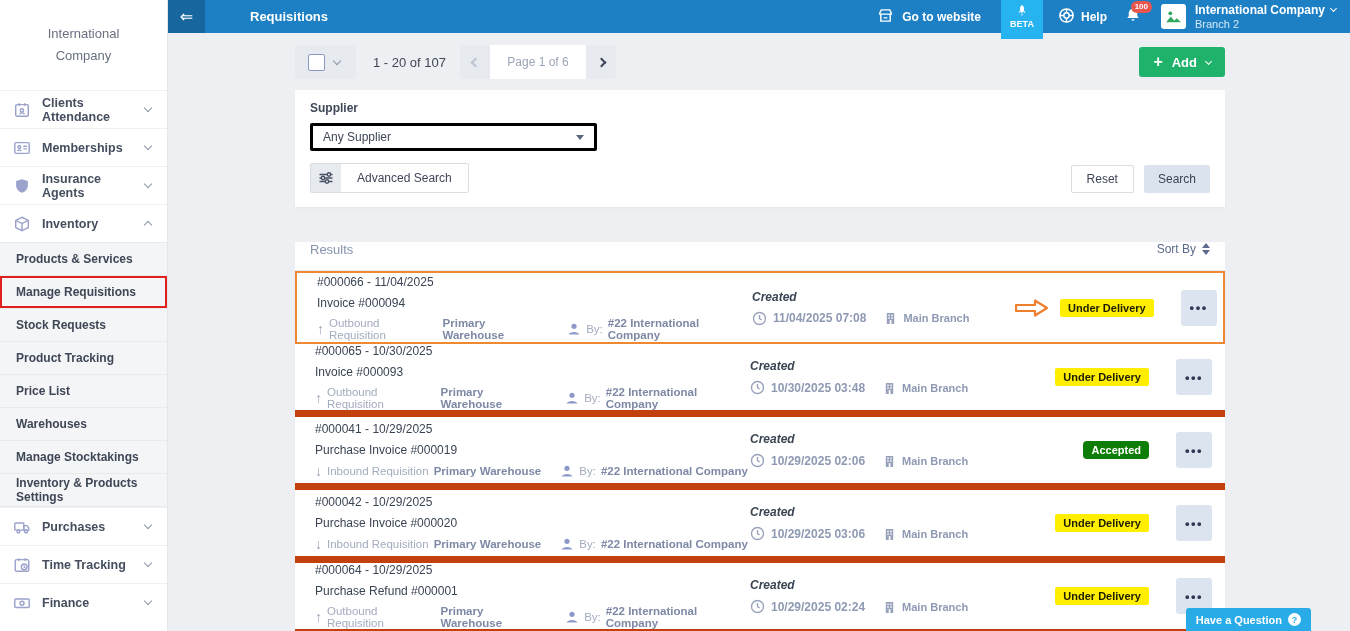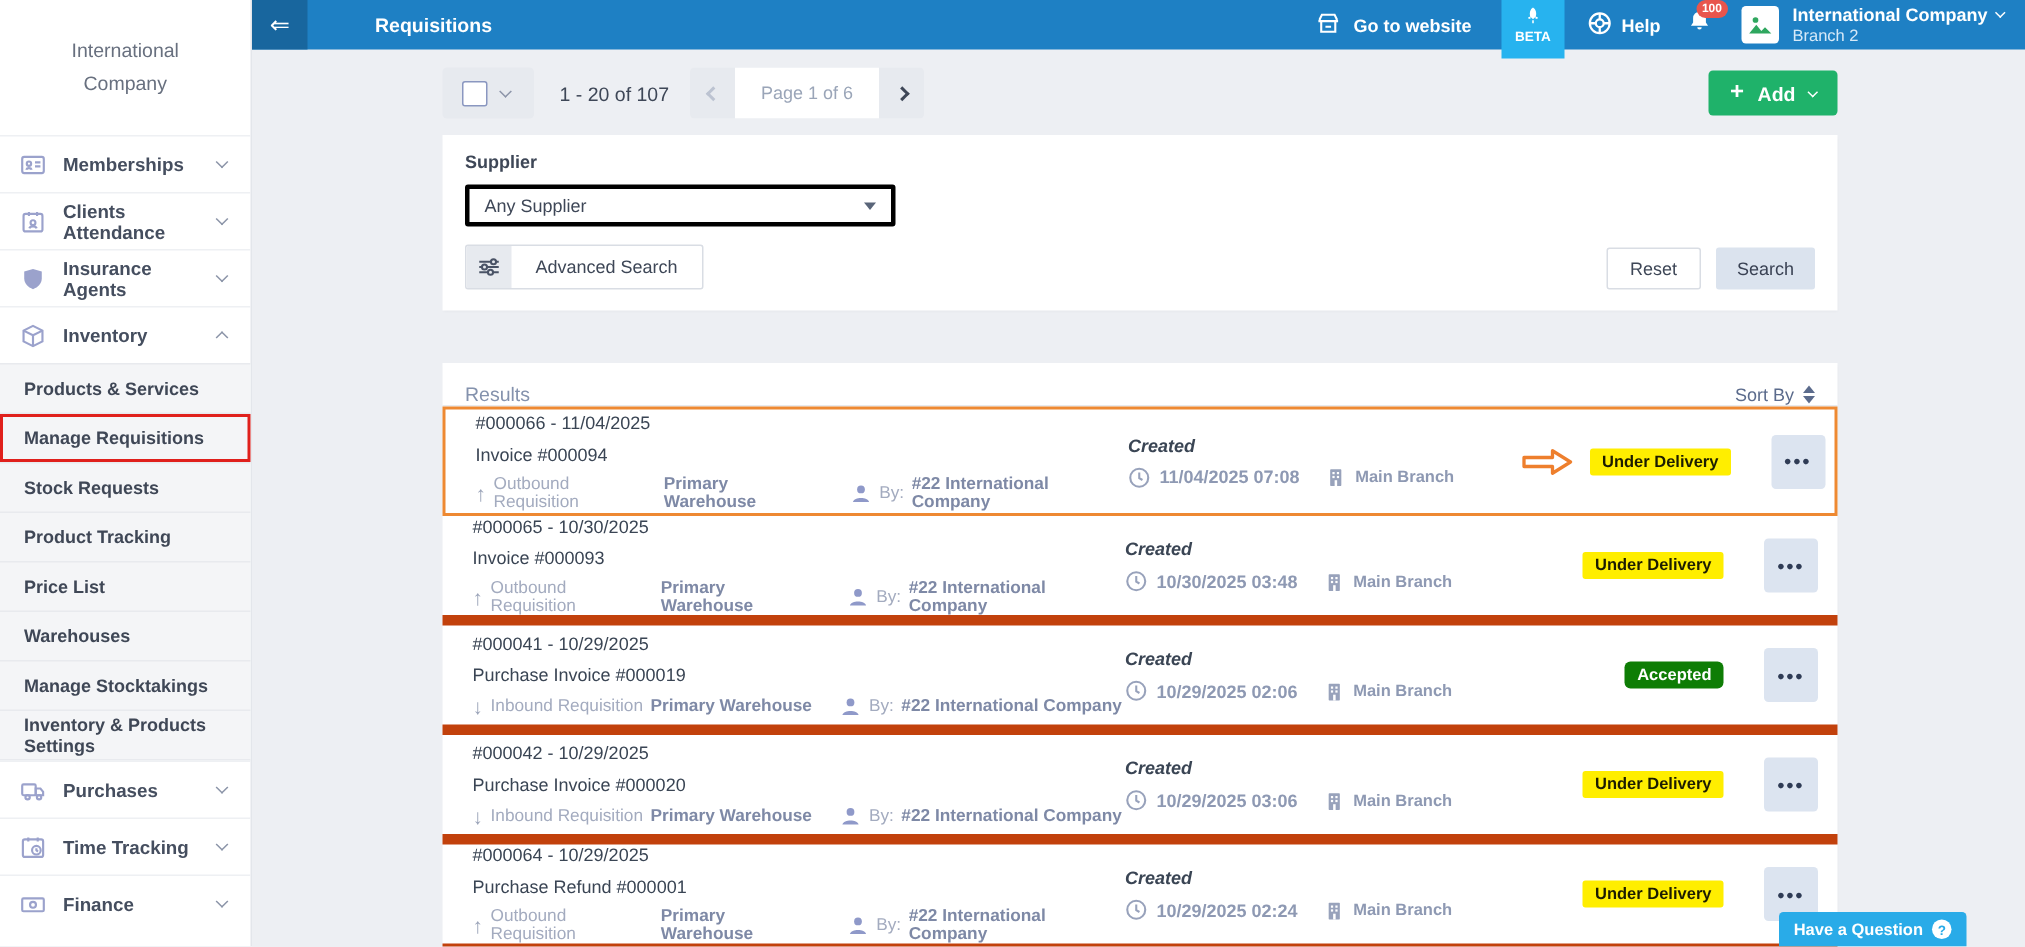--- a/index.html
+++ b/index.html
@@ -76,21 +76,21 @@
   .adv-btn{display:flex;height:30px;border:1px solid #d9dde4;border-radius:2px;overflow:hidden;cursor:pointer;background:#fff;padding:0;}
   .adv-icon{width:30px;background:#e7eaef;display:flex;align-items:center;justify-content:center;color:#4a5366;}
   .adv-label{display:flex;align-items:center;padding:0 16px;font-size:12px;color:#3e4757;}
   .filter-actions{margin-left:auto;display:flex;gap:10px;}
   .reset-btn{height:28px;padding:0 15px;background:#fff;border:1px solid #d9dde4;border-radius:2px;font-size:12px;
     color:#3e4757;cursor:pointer;}
   .search-btn{height:28px;padding:0 14px;background:#dbe3ee;border:none;border-radius:2px;font-size:12px;
     color:#3a4254;cursor:pointer;}
 
   .results-panel{background:#fff;margin-top:35px;box-shadow:0 1px 2px rgba(20,30,60,.04);}
-  .results-head{height:29px;display:flex;align-items:flex-end;padding:0 15px;border-bottom:1px solid #e7eaee;}
+  .results-head{height:29px;display:flex;align-items:flex-start;padding:0 15px;border-bottom:1px solid #e7eaee;}
   .results-title{font-size:13px;color:#8492ad;}
   .sortby{margin-left:auto;display:flex;align-items:center;gap:6px;font-size:12px;color:#5b6b8c;cursor:pointer;}
   .sort-icon{display:inline-flex;flex-direction:column;gap:2px;}
   .tri-up{width:0;height:0;border-left:4px solid transparent;border-right:4px solid transparent;border-bottom:5px solid #5b6b8c;}
   .tri-dn{width:0;height:0;border-left:4px solid transparent;border-right:4px solid transparent;border-top:5px solid #5b6b8c;}
 
   .req-row{height:73px;display:flex;align-items:center;border-bottom:7px solid #c2410c;}
   .req-row.highlighted{border:2px solid var(--highlight-orange);}
   .rc1{flex:0 0 455px;padding-left:20px;display:flex;flex-direction:column;gap:7px;}
   .r-line{font-size:12px;color:#3a4554;}
@@ -121,40 +121,40 @@
 </style>
 </head>
 <body>
 
 <div class="sidebar">
   <div class="company">International Company</div>
 
   <div class="nav-item">
     <span class="nav-icon">
       <svg width="18" height="18" viewBox="0 0 20 20" fill="none" stroke="currentColor" stroke-width="1.6">
+          <rect x="3" y="4" width="14" height="13" rx="1.5"></rect>
+          <path d="M7 2.5v3M13 2.5v3"></path>
+          <circle cx="10" cy="10.5" r="1.8"></circle>
+          <path d="M7.3 14.7c.7-2 4.7-2 5.4 0"></path>
+        </svg>
+    </span>
+    <span class="nav-label">Clients Attendance</span>
+    <span class="chev down"></span>
+  </div>
+
+  <div class="nav-item">
+    <span class="nav-icon">
+      <svg width="18" height="18" viewBox="0 0 20 20" fill="none" stroke="currentColor" stroke-width="1.6">
           <rect x="2" y="4" width="16" height="12" rx="1.5"></rect>
           <circle cx="7" cy="9" r="1.6"></circle>
           <path d="M5 13.5c.5-1.6 3.5-1.6 4 0"></path>
           <path d="M11.5 8h4M11.5 11h4"></path>
         </svg>
     </span>
     <span class="nav-label">Memberships</span>
-    <span class="chev down"></span>
-  </div>
-
-  <div class="nav-item">
-    <span class="nav-icon">
-      <svg width="18" height="18" viewBox="0 0 20 20" fill="none" stroke="currentColor" stroke-width="1.6">
-          <rect x="3" y="4" width="14" height="13" rx="1.5"></rect>
-          <path d="M7 2.5v3M13 2.5v3"></path>
-          <circle cx="10" cy="10.5" r="1.8"></circle>
-          <path d="M7.3 14.7c.7-2 4.7-2 5.4 0"></path>
-        </svg>
-    </span>
-    <span class="nav-label">Clients Attendance</span>
     <span class="chev down"></span>
   </div>
 
   <div class="nav-item">
     <span class="nav-icon">
       <svg width="18" height="18" viewBox="0 0 20 20">
           <path d="M10 2.5l6.5 2v5c0 4-2.8 6.8-6.5 8-3.7-1.2-6.5-4-6.5-8v-5z" fill="currentColor"></path>
         </svg>
     </span>
     <span class="nav-label">Insurance Agents</span>

